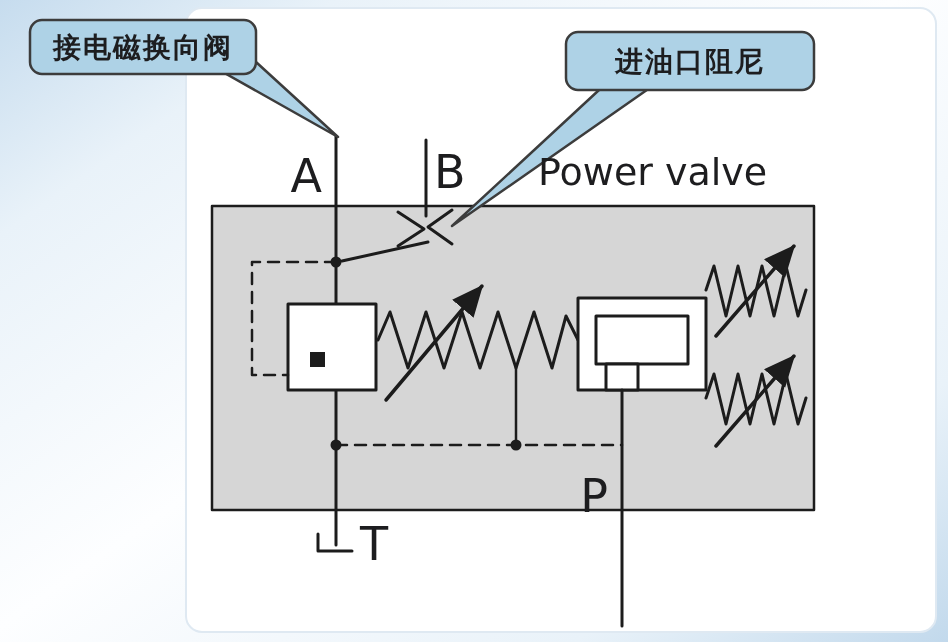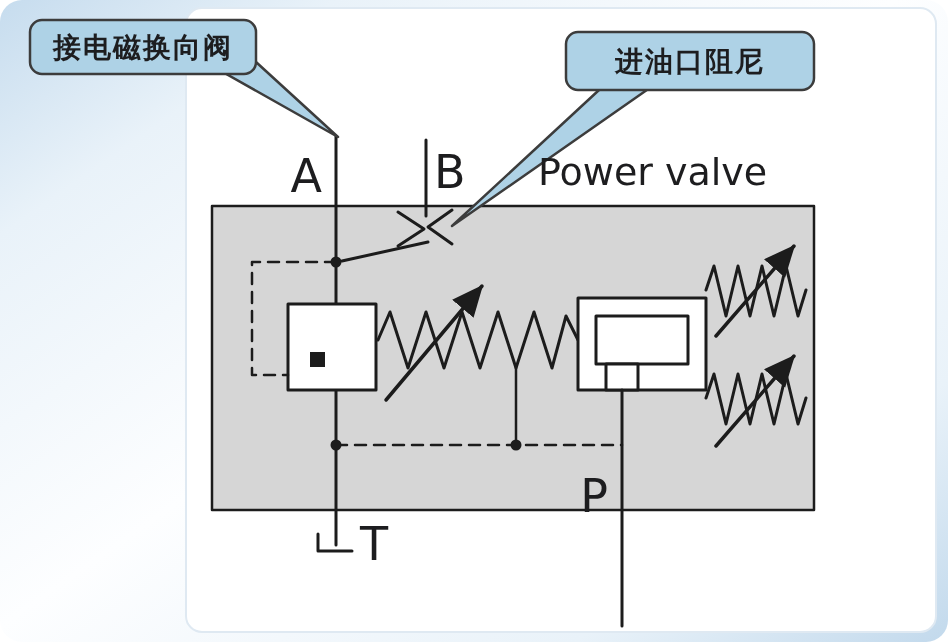--- a/index.html
+++ b/index.html
@@ -2,21 +2,20 @@
 <html><head>
 <meta charset="utf-8">
 <style>
   html,body { margin:0; padding:0; background:#ffffff; }
   .stage {
     position:relative;
     width:948px; height:642px;
     background: linear-gradient(145deg,#c6dcee 0%, #e9f2f9 18%, #fdfeff 48%, #e9f2f9 80%, #c2d9ec 100%);
     overflow:hidden;
     font-family:"DejaVu Sans", sans-serif;
-    border-radius:22px;
   }
   svg { display:block; position:absolute; inset:0; }
   .port-label  { font-family:"DejaVu Sans", sans-serif; font-size:46px; }
   .title-label { font-family:"DejaVu Sans", sans-serif; font-size:38px; }
   .callout-label { font-family:"DejaVu Sans", sans-serif; font-size:28px; font-weight:bold; letter-spacing:2px; }
 </style>
 </head>
 <body>
 
 <div class="stage">

